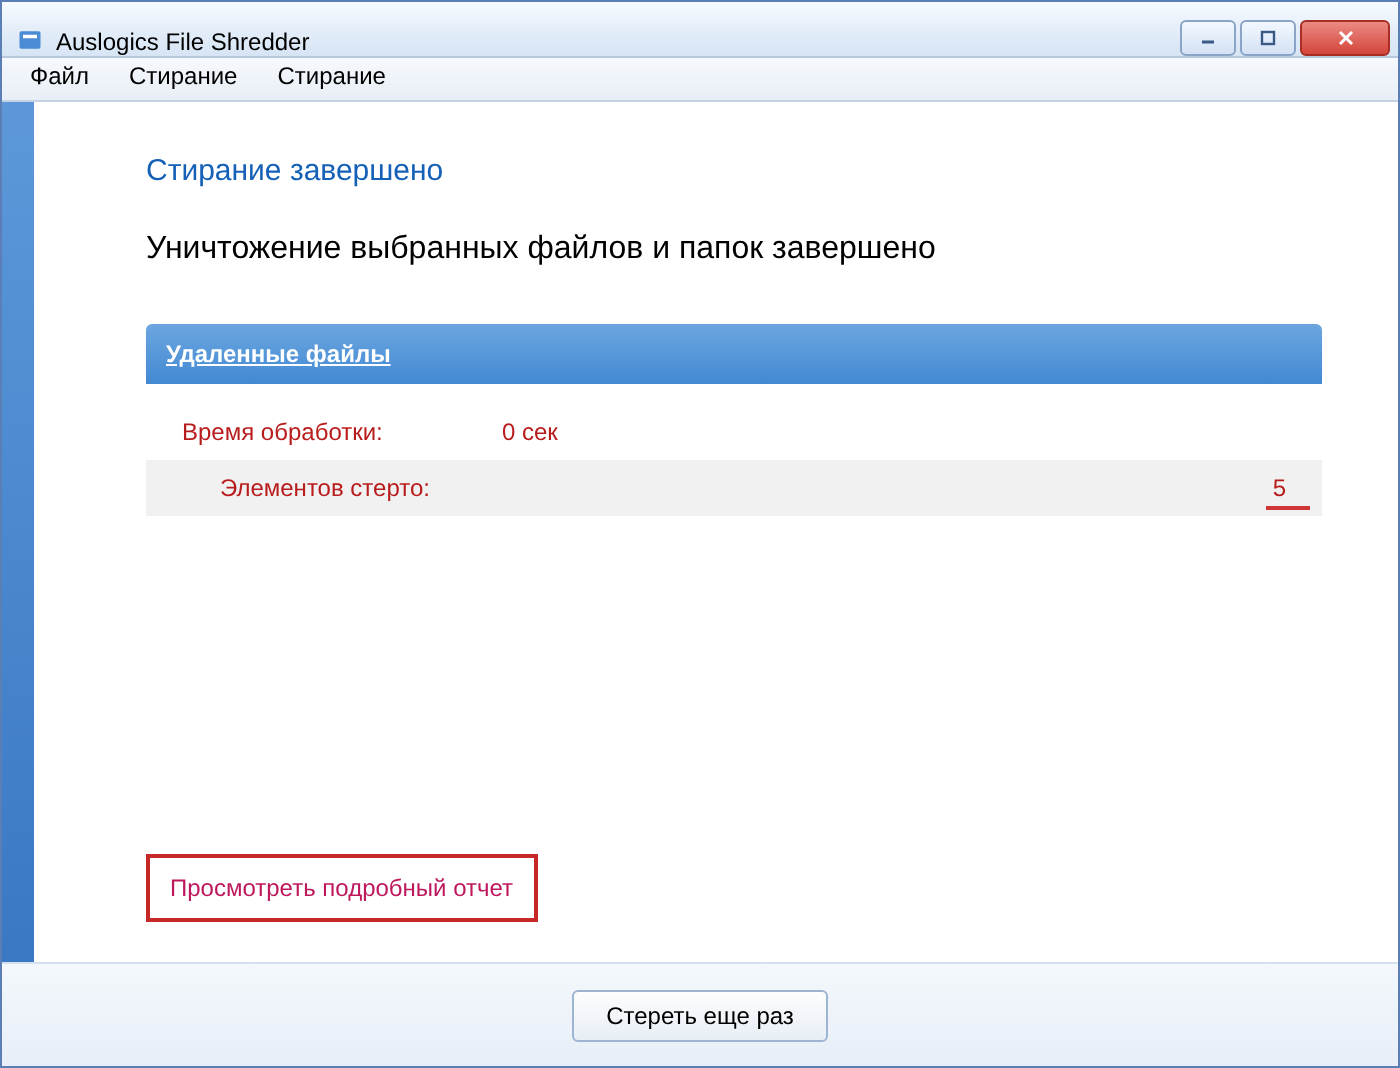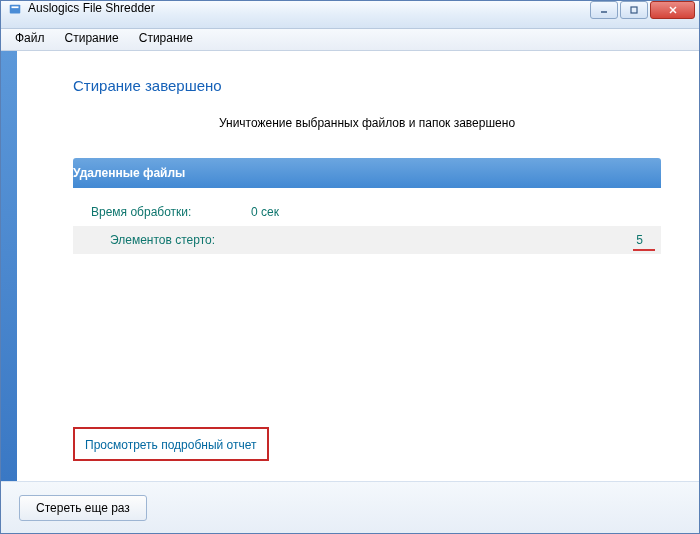--- a/index.html
+++ b/index.html
@@ -1,44 +1,44 @@
 <!DOCTYPE html>
 <html><head>
   <meta charset="utf-8">
   <style>
     * { margin: 0; padding: 0; box-sizing: border-box; font-family: 'Segoe UI', Tahoma, sans-serif; }
     body { background: #fff; width: 700px; height: 534px; overflow: hidden; }
     .window { width: 700px; height: 534px; border: 1px solid #5a7fb4; background: #fff; display: flex; flex-direction: column; }
-    .titlebar { height: 28px; background: linear-gradient(to bottom, #f7fbff 0%, #e4eef9 50%, #d6e4f4 100%); border-bottom: 1px solid #b8c9de; display: flex; align-items: flex-start; padding: 0 4px 0 6px; }
+    .titlebar { height: 28px; background: linear-gradient(to bottom, #f7fbff 0%, #e4eef9 50%, #d6e4f4 100%); border-bottom: 1px solid #b8c9de; display: flex; align-items: flex-end; padding: 0 4px 0 6px; }
     .app-icon { width: 16px; height: 16px; margin-right: 5px; display: inline-flex; align-items: center; justify-content: center; }
     .app-icon svg { width: 14px; height: 14px; }
     .title-text { font-size: 12px; color: #000; flex: 1; }
     .win-controls { display: flex; gap: 2px; }
     .win-btn { width: 28px; height: 18px; border: 1px solid #8aa5c7; border-radius: 3px; background: linear-gradient(to bottom, #f3f8ff, #d3e2f4); display: flex; align-items: center; justify-content: center; font-size: 10px; cursor: pointer; }
     .win-btn.close { width: 45px; background: linear-gradient(to bottom, #eb8a83, #d4453a); border-color: #a82e23; color: #fff; }
     .menubar { height: 22px; background: linear-gradient(to bottom, #f6f9fd, #e8eef6); border-bottom: 1px solid #c5d2e3; display: flex; align-items: flex-start; padding: 0 6px; gap: 4px; }
     .menu-item { font-size: 12px; color: #000; padding: 2px 8px; cursor: pointer; }
     .body-area { flex: 1; display: flex; }
     .sidebar { width: 16px; background: linear-gradient(to bottom, #5c98d9, #3a78c4); }
     .content { flex: 1; background: #fff; padding: 26px 38px 14px 56px; display: flex; flex-direction: column; }
     .page-title { font-size: 15px; color: #1561b8; margin-bottom: 22px; font-weight: normal; }
-    .page-subtitle { font-size: 12px; color: #000; margin-bottom: 28px; text-align: center; }
-    .panel-header { background: linear-gradient(to bottom, #6ca6e0, #4289d3); color: #fff; font-size: 12px; font-weight: bold; padding: 8px 0; border-radius: 3px 3px 0 0; }
+    .page-subtitle { font-size: 16px; color: #000; margin-bottom: 28px; }
+    .panel-header { background: linear-gradient(to bottom, #6ca6e0, #4289d3); color: #fff; font-size: 12px; font-weight: bold; padding: 8px 10px; border-radius: 3px 3px 0 0; text-decoration: underline; }
     .stats-table { width: 100%; border-collapse: collapse; margin-top: 10px; }
     .stats-table tr { height: 28px; }
     .stats-table tr.alt { background: #f1f1f1; text-align: right; }
-    .stats-table td { font-size: 12px; color: #0f766e; padding: 0 18px; }
+    .stats-table td { font-size: 12px; color: #b91c1c; padding: 0 18px; }
     .stats-table td.label-col { width: 160px; }
     .stats-table td.value-col { font-weight: normal; }
     .underline-red { position: relative; display: inline-block; }
     .underline-red::after { content: ''; position: absolute; left: -3px; right: -12px; bottom: -4px; height: 2px; background: #d23636; }
     .spacer { flex: 1; }
     .report-link-box { display: inline-block; border: 2px solid #c62828; padding: 6px 10px; margin-bottom: 6px; }
-    .report-link { font-size: 12px; color: #0369a1; text-decoration: none; cursor: pointer; }
-    .footer { height: 52px; border-top: 1px solid #d6e1ef; background: linear-gradient(to bottom, #f4f8fc, #e7eef7); display: flex; align-items: center; justify-content: flex-start; padding: 0 18px; }
+    .report-link { font-size: 12px; color: #be185d; text-decoration: none; cursor: pointer; }
+    .footer { height: 52px; border-top: 1px solid #d6e1ef; background: linear-gradient(to bottom, #f4f8fc, #e7eef7); display: flex; align-items: center; justify-content: center; padding: 0 18px; }
     .footer-btn { font-size: 12px; padding: 5px 16px; background: linear-gradient(to bottom, #fdfdfd, #e8eef6); border: 1px solid #9db5d3; border-radius: 3px; cursor: pointer; color: #000; }
   </style>
 </head>
 <body>
 
 <div class="window">
   <div class="titlebar">
     <span class="app-icon">
       <svg viewBox="0 0 16 16">
           <rect x="2" y="3" width="12" height="10" fill="#4a8cd6" rx="1"></rect>

